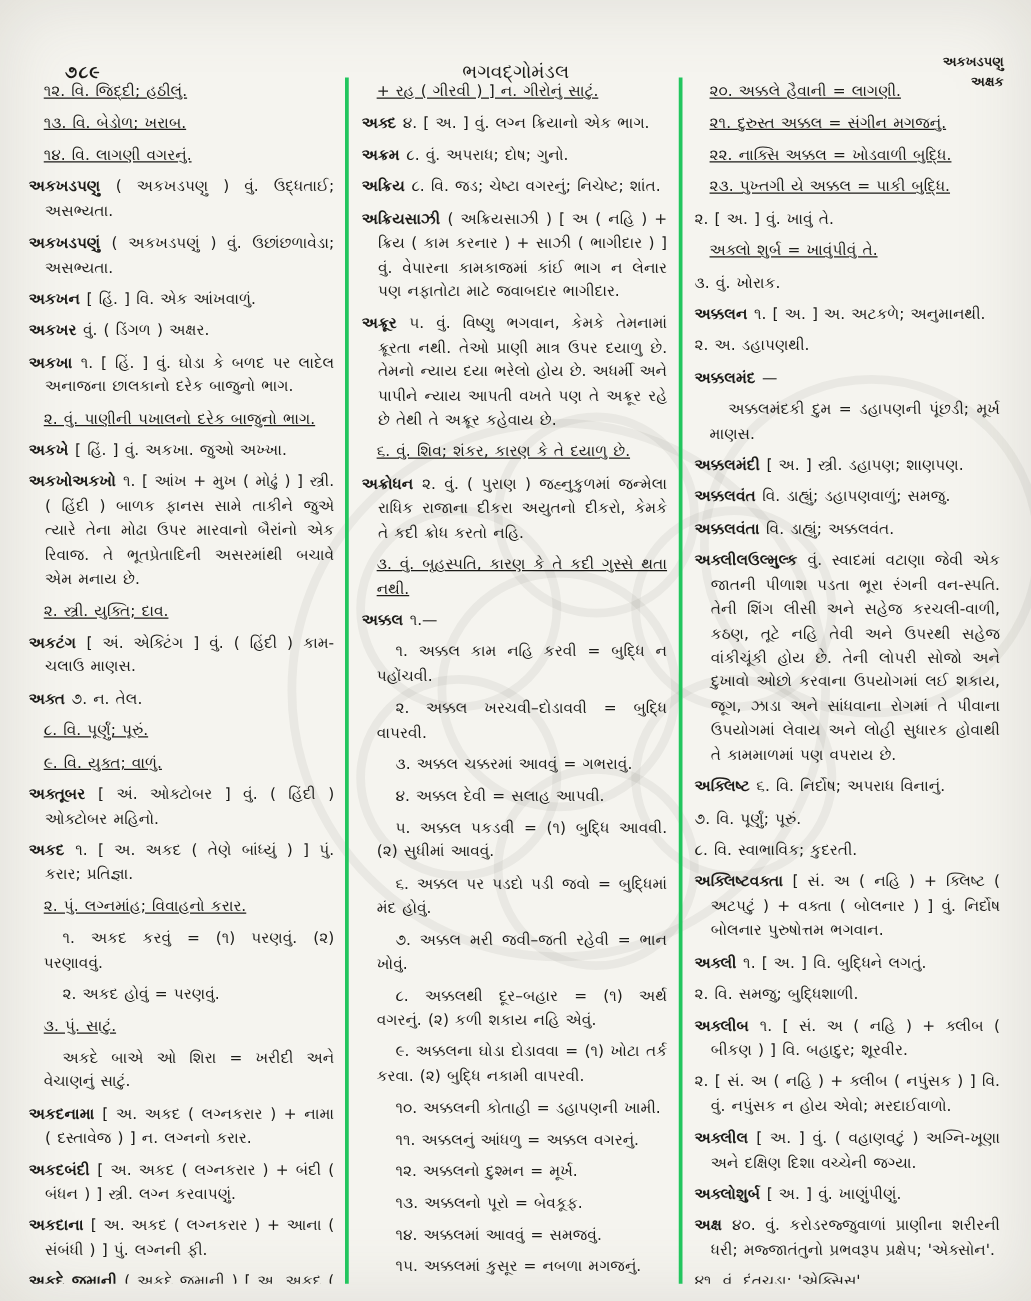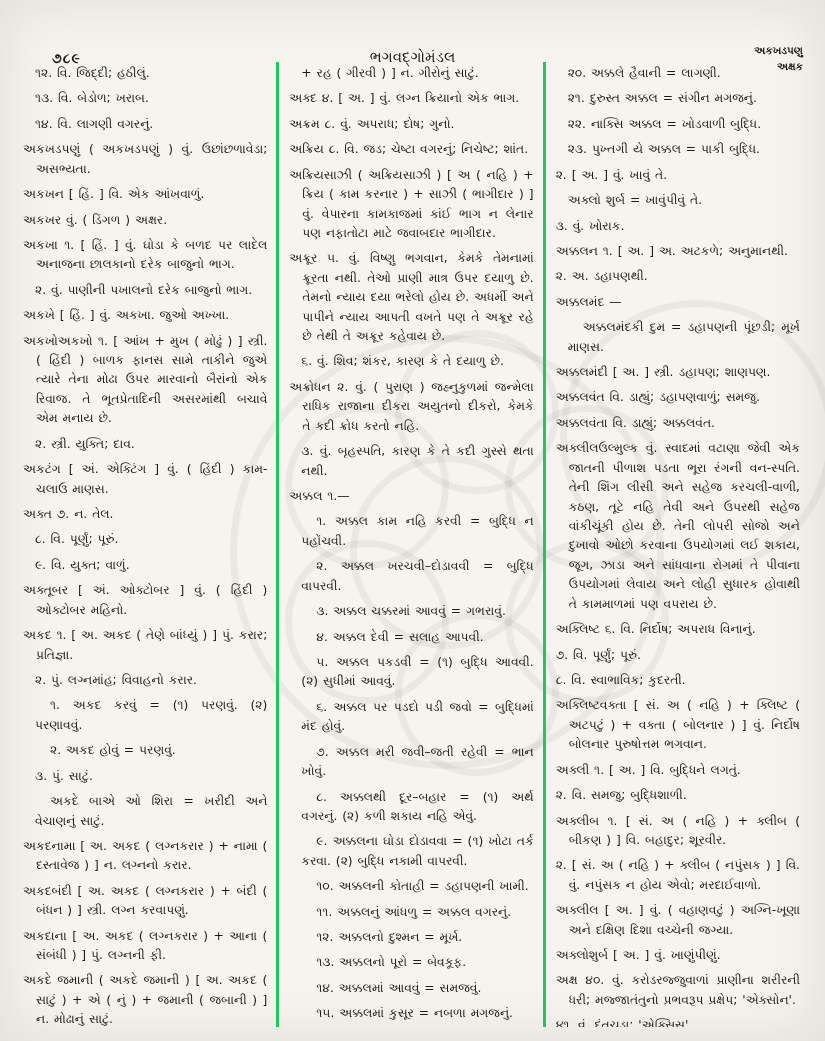--- a/index.html
+++ b/index.html
@@ -52,23 +52,23 @@
   .column + .column{
     border-left:3px solid #22c55e;
     padding-left:10px;
   }
   .entry{
     margin:0 0 6px 0;
     font-size:12.3px;
     line-height:1.58;
     word-spacing:1px;
   }
-  .entry .headword{font-weight:normal;}
+  .entry .headword{font-weight:bold;}
   .indent-0{padding-left:13px;text-indent:-13px;}
-  .indent-1{padding-left:12px;text-indent:0;}
+  .indent-1{padding-left:12px;text-indent:0;text-decoration:underline;}
   .indent-2{padding-left:12px;text-indent:15px;}
 </style>
 </head>
 <body>
 
 <div class="page">
 
   <div class="watermark">
     <div class="wm-circle" style="left:230px;top:335px;width:420px;height:420px;"></div>
     <div class="wm-circle" style="left:350px;top:455px;width:180px;height:180px;"></div>
@@ -88,20 +88,21 @@
       <span>અકખડપણુ</span><br>
       <span>અક્ષક</span>
     </span>
   </div>
 
   <div class="columns">
     <div class="column">
         <p class="entry indent-1">૧૨. વિ. જિદ્દી; હઠીલું.</p>
         <p class="entry indent-1">૧૩. વિ. બેડોળ; ખરાબ.</p>
         <p class="entry indent-1">૧૪. વિ. લાગણી વગરનું.</p>
+        <p class="entry indent-0"><b class="headword">અકખડપણુ </b>( અકખડપણુ ) વું. ઉદ્ધતાઈ; અસભ્યતા.</p>
         <p class="entry indent-0"><b class="headword">અકખડપણું </b>( અકખડપણું ) વું. ઉછાંછળાવેડા; અસભ્યતા.</p>
         <p class="entry indent-0"><b class="headword">અકખન </b>[ હિં. ] વિ. એક આંખવાળું.</p>
         <p class="entry indent-0"><b class="headword">અકખર </b>વું. ( ડિંગળ ) અક્ષર.</p>
         <p class="entry indent-0"><b class="headword">અકખા </b>૧. [ હિં. ] વું. ઘોડા કે બળદ પર લાદેલ અનાજના છાલકાનો દરેક બાજુનો ભાગ.</p>
         <p class="entry indent-1">૨. વું. પાણીની પખાલનો દરેક બાજુનો ભાગ.</p>
         <p class="entry indent-0"><b class="headword">અકખે </b>[ હિં. ] વું. અકખા. જુઓ અખ્ખા.</p>
         <p class="entry indent-0"><b class="headword">અકખોઅકખો </b>૧. [ આંખ + મુખ ( મોઢું ) ] સ્ત્રી. ( હિંદી ) બાળક ફાનસ સામે તાકીને જુએ ત્યારે તેના મોઢા ઉપર મારવાનો બૈરાંનો એક રિવાજ. તે ભૂતપ્રેતાદિની અસરમાંથી બચાવે એમ મનાય છે.</p>
         <p class="entry indent-1">૨. સ્ત્રી. યુક્તિ; દાવ.</p>
         <p class="entry indent-0"><b class="headword">અકટંગ </b>[ અં. એક્ટિંગ ] વું. ( હિંદી ) કામ-ચલાઉ માણસ.</p>
         <p class="entry indent-0"><b class="headword">અક્ત </b>૭. ન. તેલ.</p>

